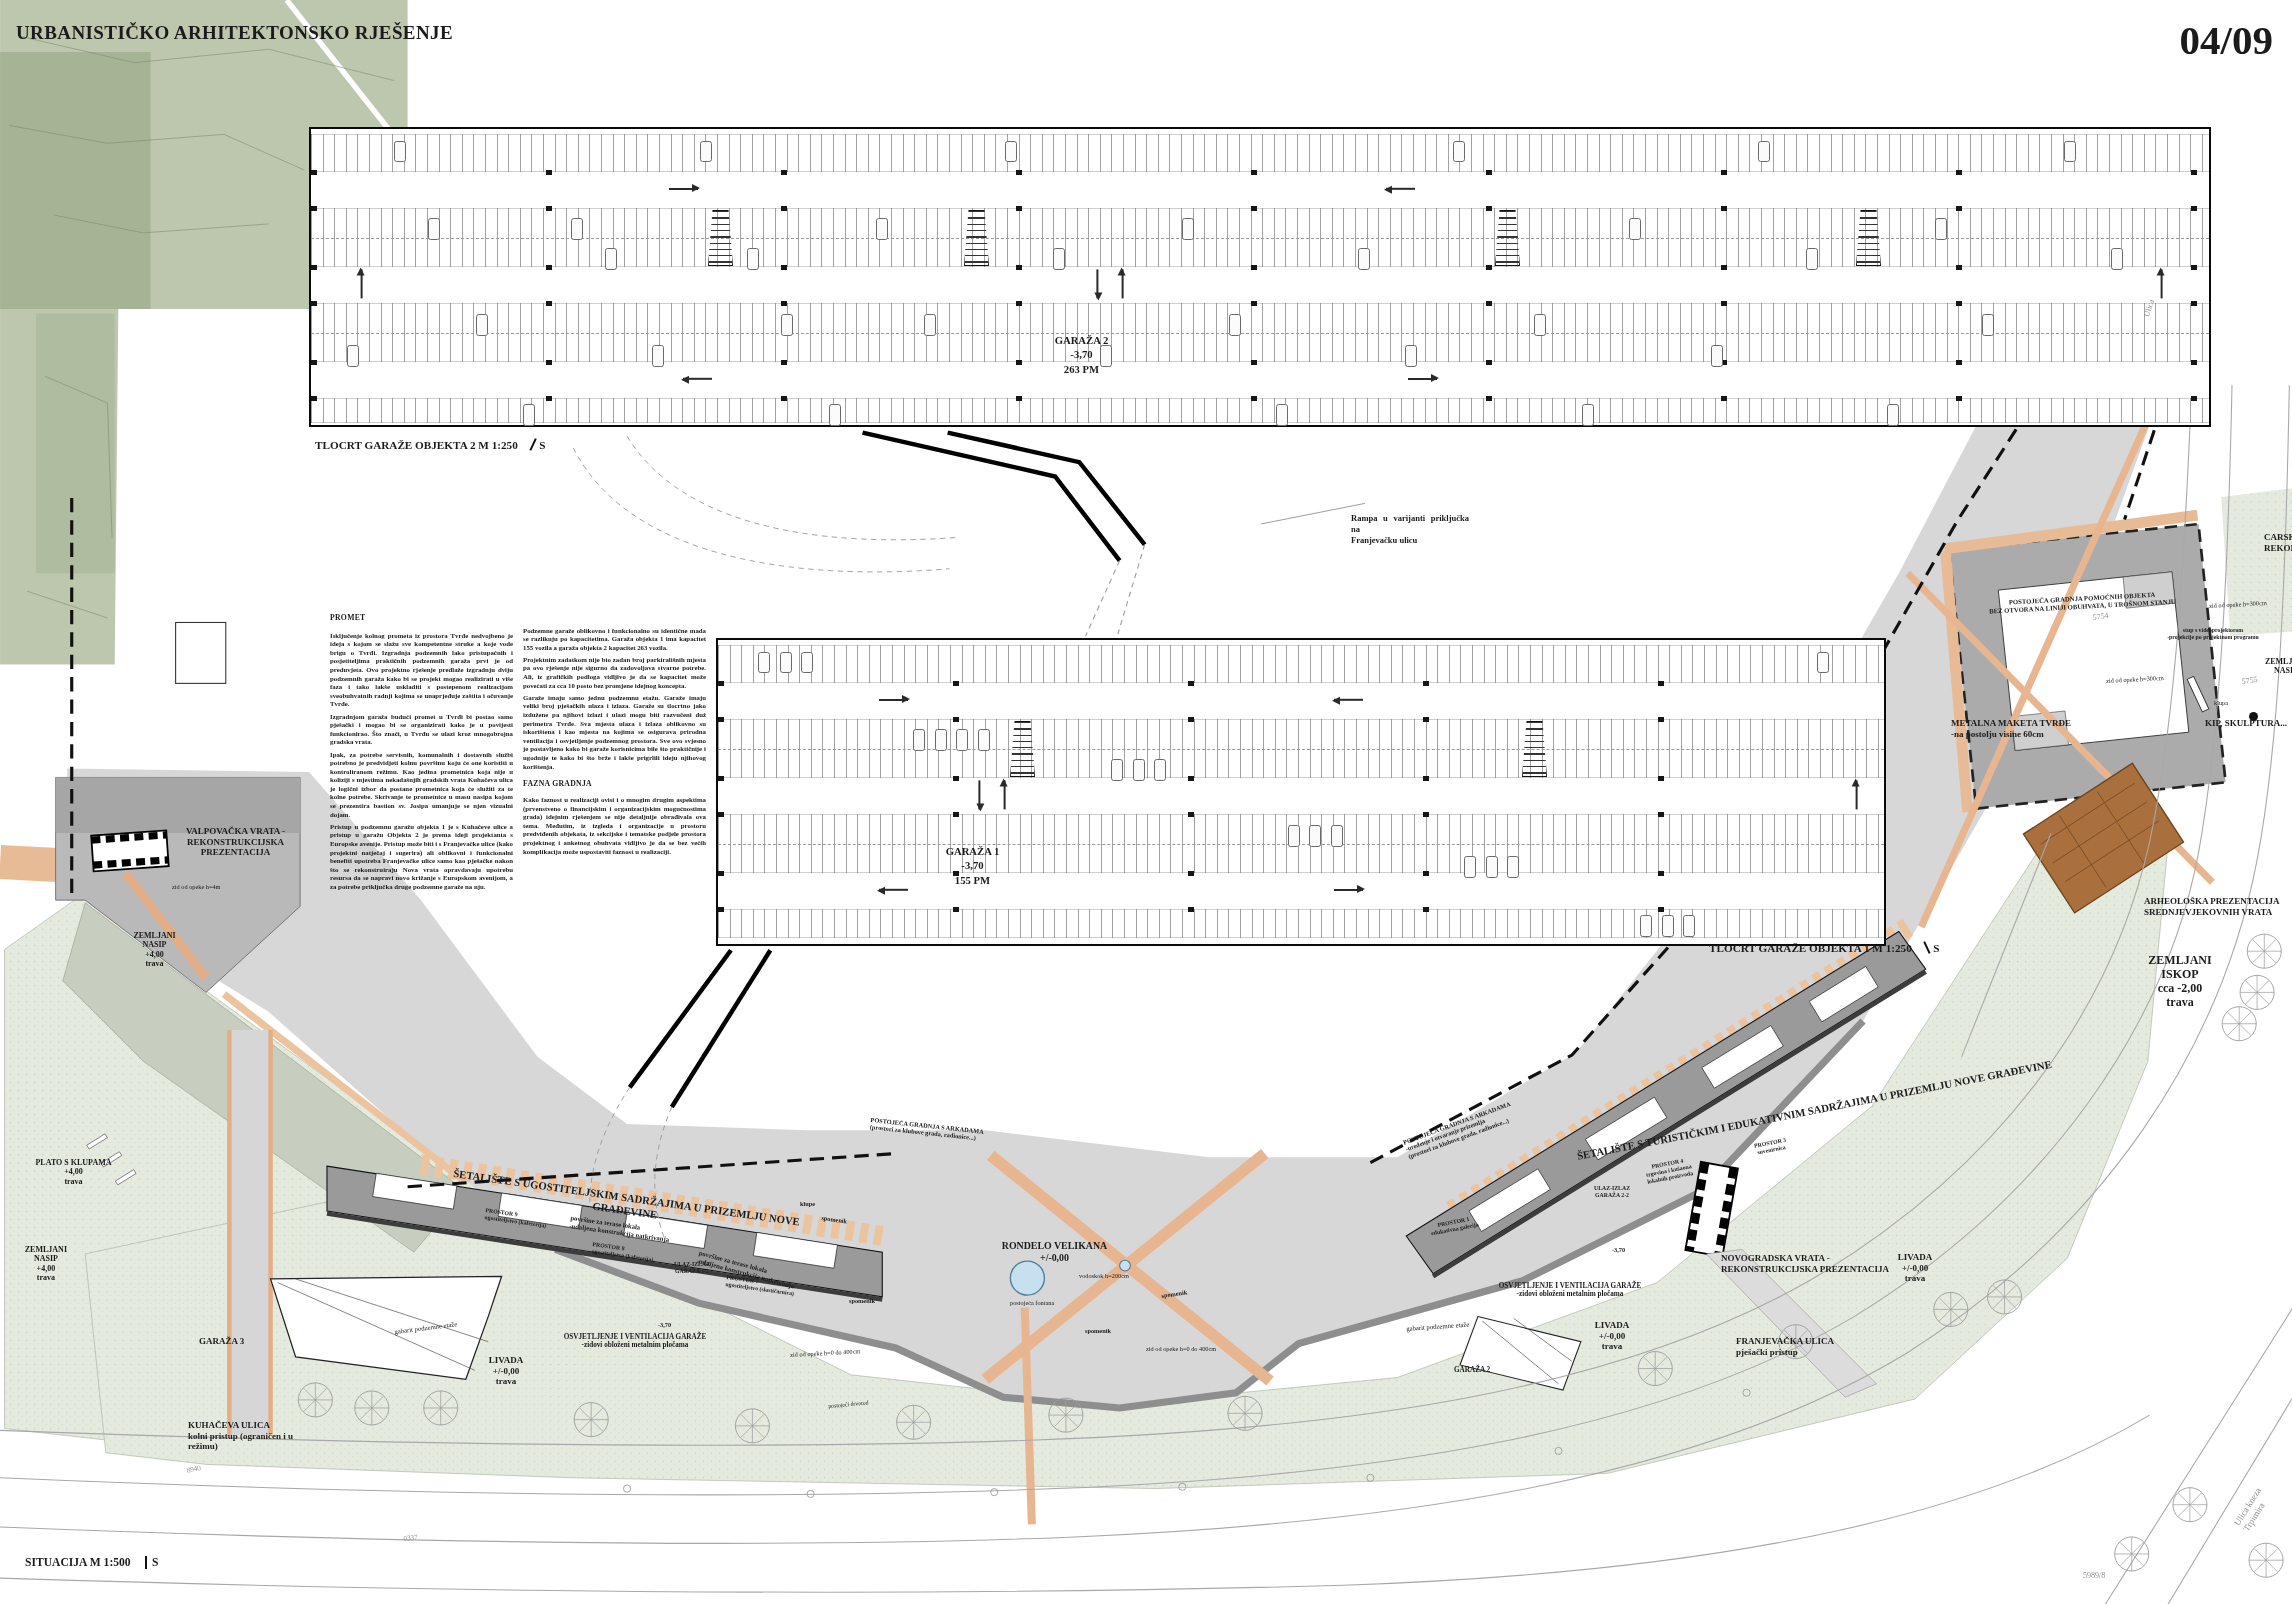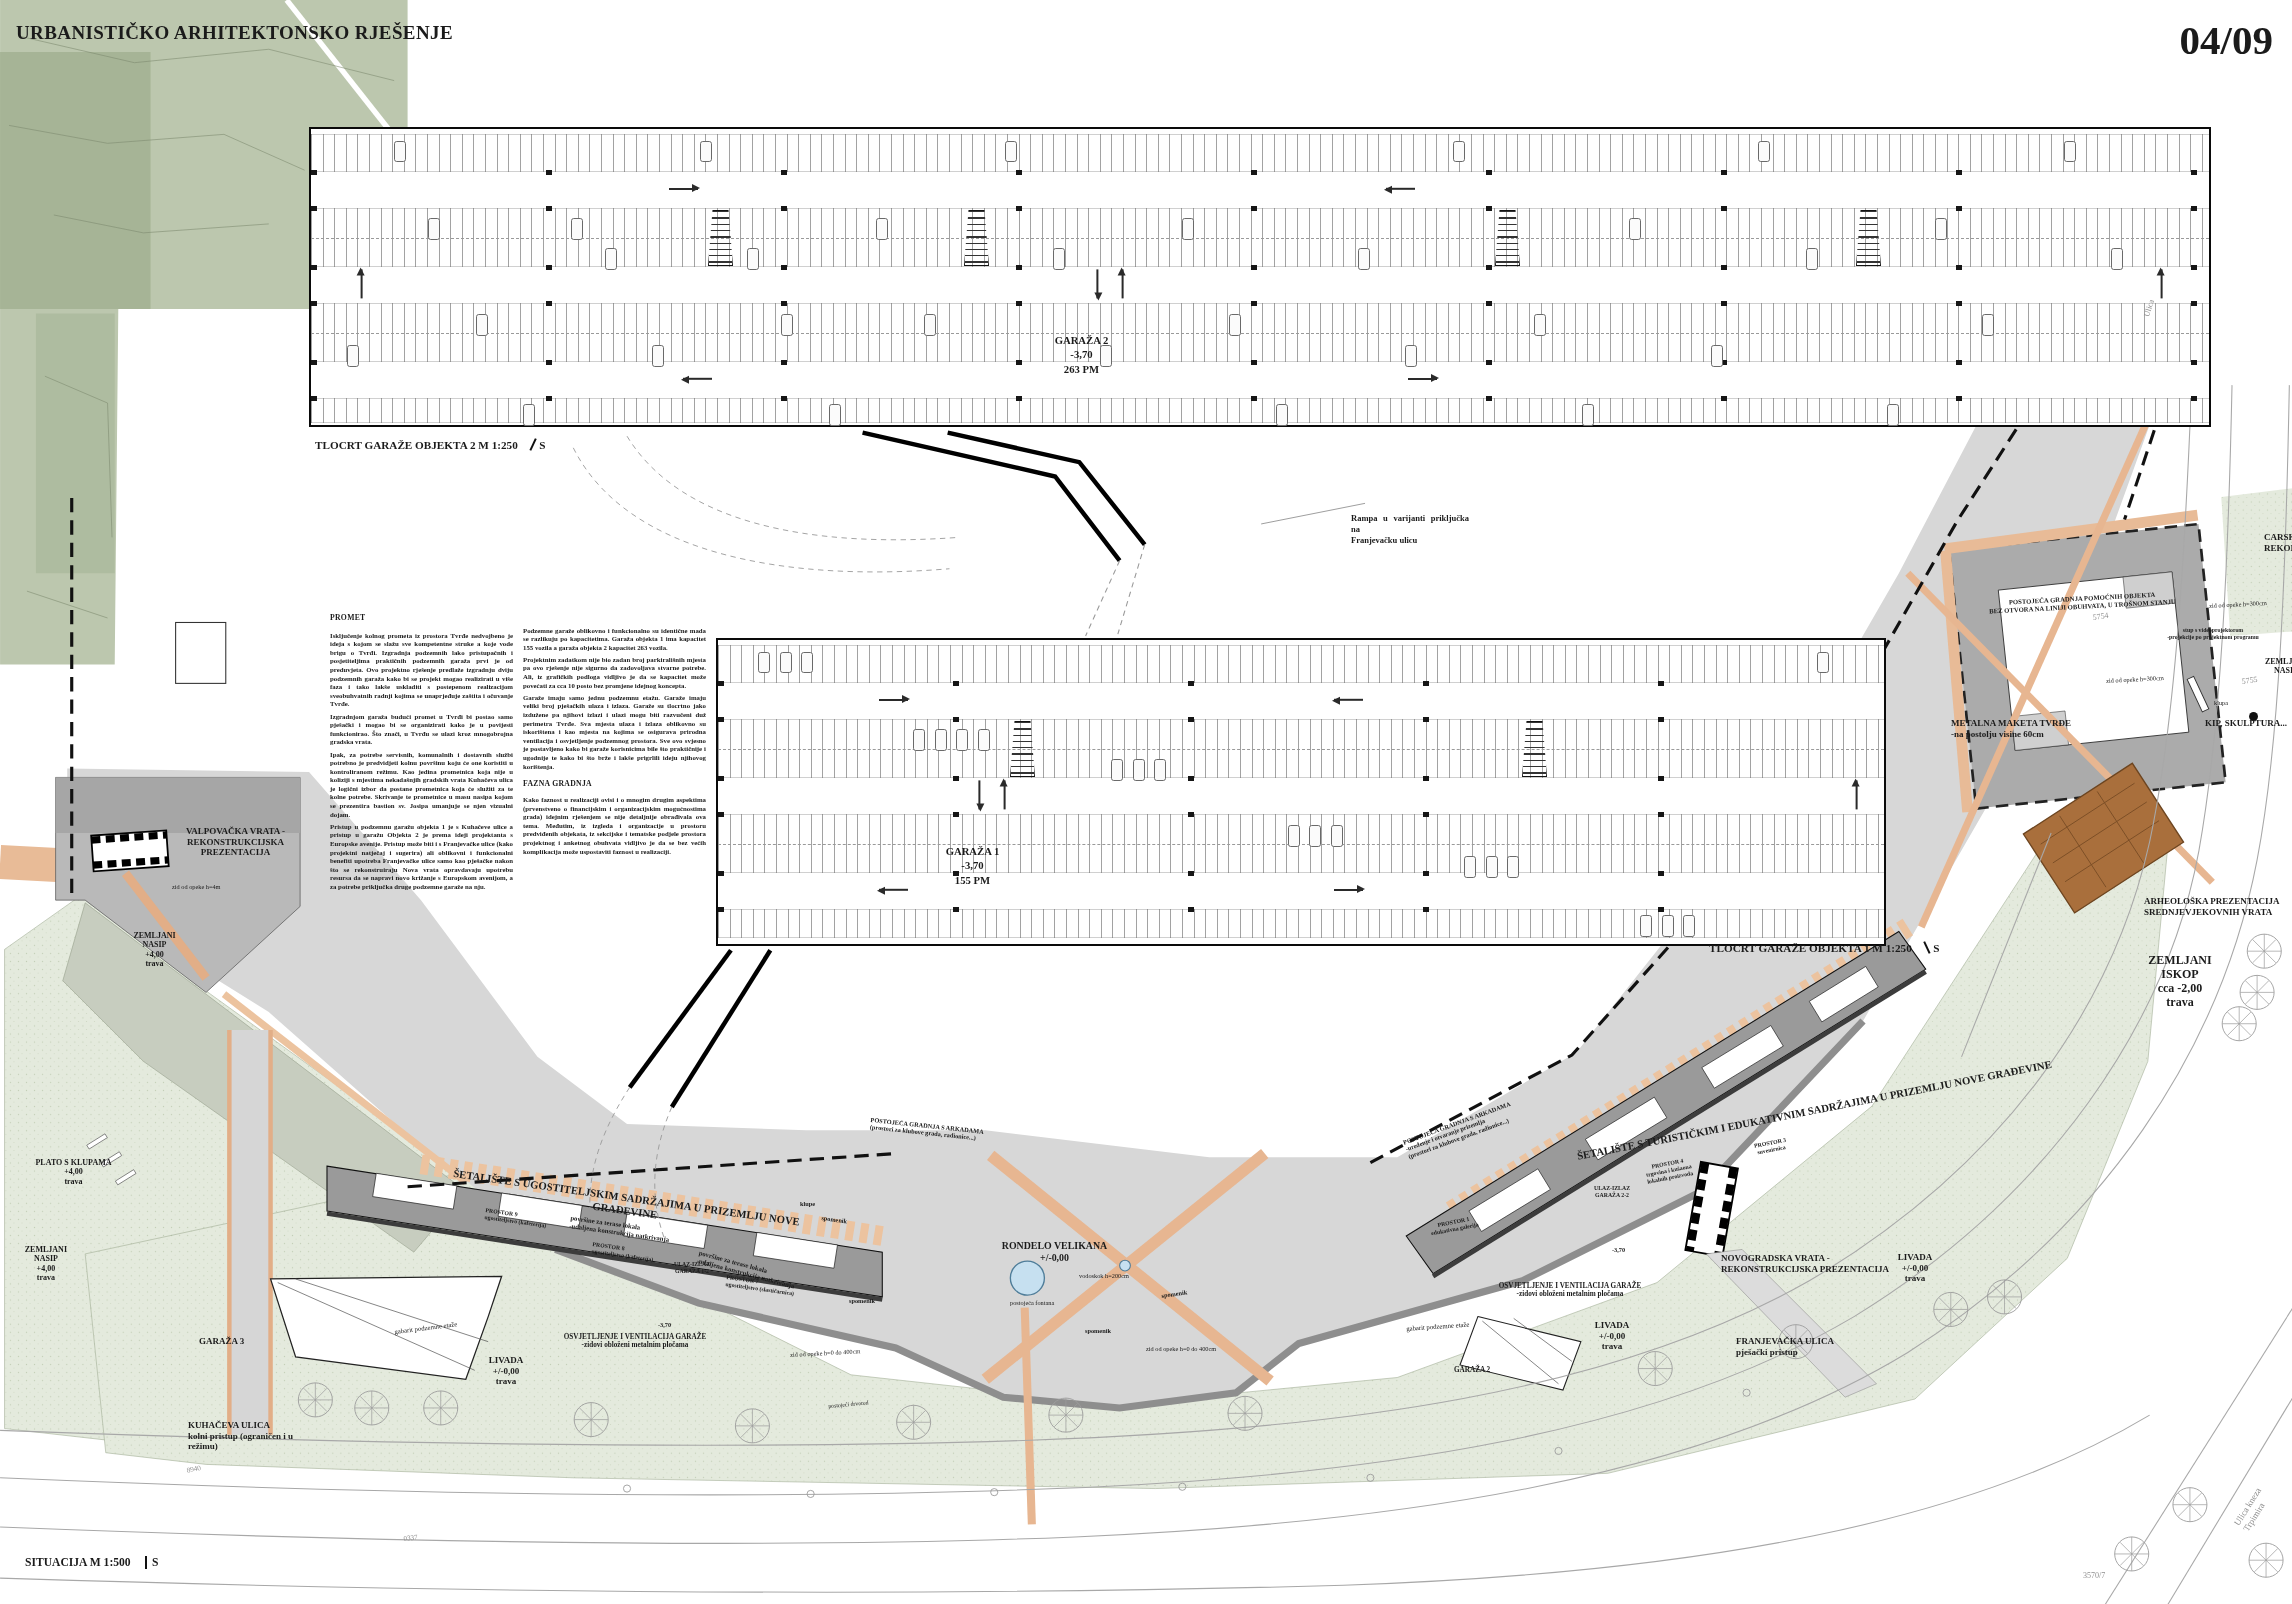--- a/index.html
+++ b/index.html
@@ -513,21 +513,21 @@
 <div class="lbl" style="left:1951px;top:718px;font-size:9px">METALNA MAKETA TVRĐE
 -na postolju visine 60cm</div>
 <div class="lbl" style="left:2205px;top:718px;font-size:9px">KIP, SKULPTURA...</div>
 <div class="lbl" style="left:2214px;top:699px;font-size:6.3px;font-weight:400">klupa</div>
 <div class="lbl" style="left:2264px;top:532px;font-size:9px">CARSKA
 REKON</div>
 <div class="lbl c" style="left:2259px;top:657px;width:54px;font-size:8px">ZEMLJANI
 NASIP</div>
 <div class="lbl gray" style="left:2092px;top:613px;font-size:8px;transform:rotate(-8deg)">5754</div>
 <div class="lbl gray" style="left:2241px;top:677px;font-size:8px;transform:rotate(-8deg)">5755</div>
-<div class="lbl gray" style="left:2083px;top:1571px;font-size:8px">3570/7</div>
+<div class="lbl gray" style="left:2083px;top:1571px;font-size:8px">5989/8</div>
 <div class="lbl gray" style="left:403px;top:1535px;font-size:7.2px;transform:rotate(-6deg)">0337</div>
 <div class="lbl gray" style="left:186px;top:1467px;font-size:7.2px;transform:rotate(-12deg)">8940</div>
 <div class="lbl gray" style="left:2142px;top:315px;font-size:8px;transform:rotate(-72deg)">Ulica</div>
 <div class="lbl gray" style="left:2232px;top:1522px;font-size:9px;transform:rotate(-58deg)">Ulica kneza Trpimira</div>
 
 <div class="cap" style="left:25px;top:1556px;font-size:11.6px">
   <span>SITUACIJA M 1:500</span>
   <span class="nslash"></span>
   <b>S</b>
 </div>

